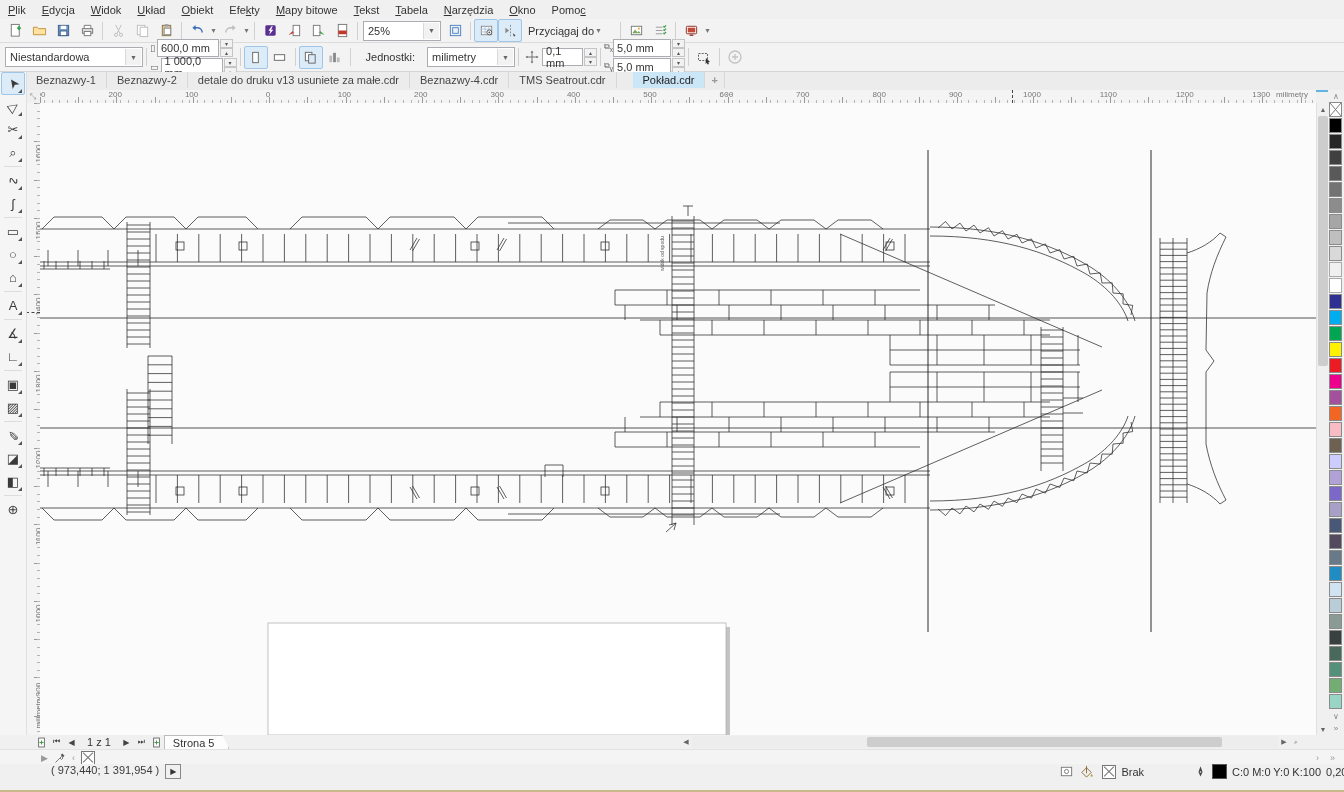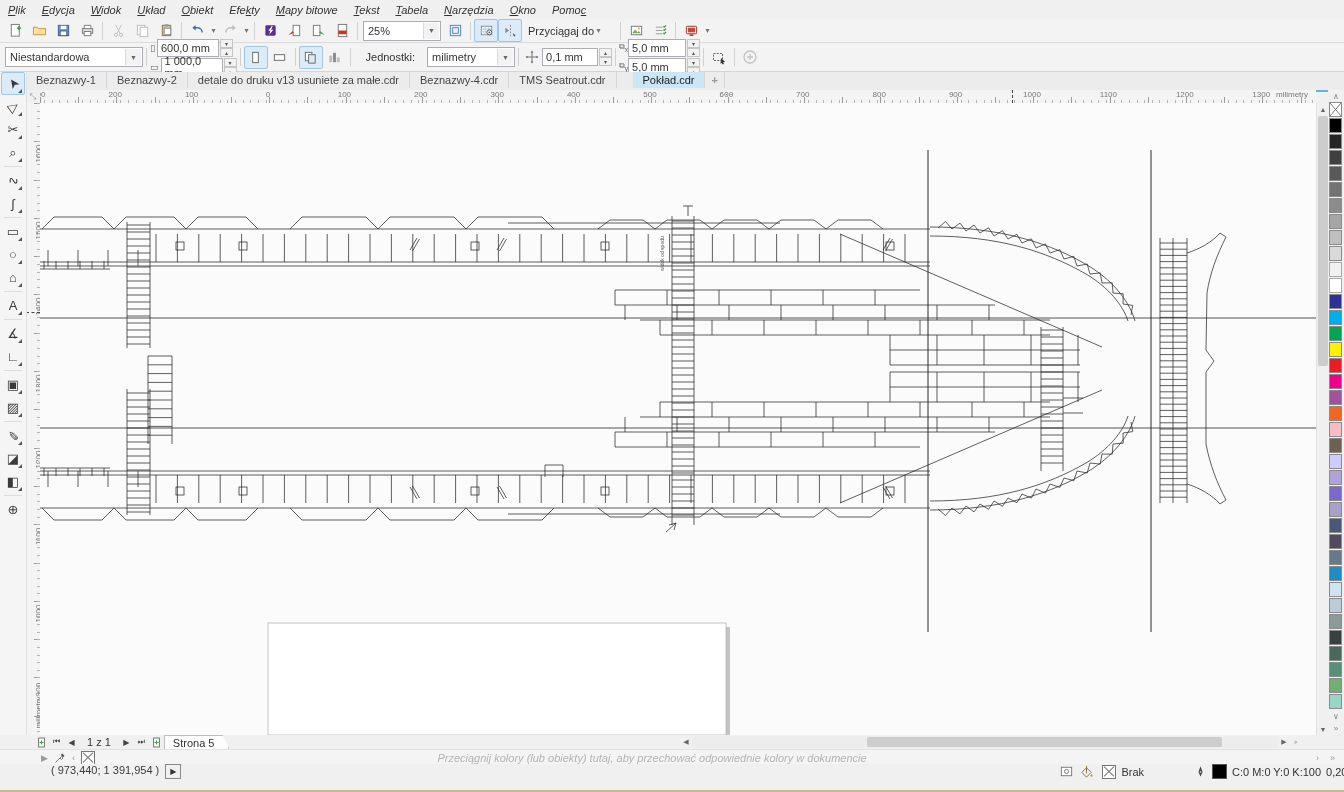--- a/index.html
+++ b/index.html
@@ -1,21 +1,21 @@
 <!DOCTYPE html>
 <html><head>
 <meta charset="utf-8">
 <style>
   html,body{margin:0;padding:0;width:1344px;height:792px;overflow:hidden;
     font-family:"Liberation Sans","DejaVu Sans",sans-serif;font-size:11px;color:#333;
     background:#f0f0f0;-webkit-font-smoothing:antialiased;}
   
   #menubar{position:absolute;left:0;top:0;width:1344px;height:19px;background:#f0f0f0;
     border-bottom:1px solid #e2e2e2;display:flex;align-items:center;}
-  .menu-item{padding:2px 8px;cursor:default;font-style:italic;}
+  .menu-item{padding:2px 8px;cursor:default;}
   .menu-item u{text-decoration:underline;}
   
   #toolbar{position:absolute;left:0;top:19px;width:1344px;height:24px;background:#f3f3f3;
     border-bottom:1px solid #dcdcdc;display:flex;align-items:center;padding-left:3px;box-sizing:border-box;}
   #propbar{position:absolute;left:0;top:43px;width:1344px;height:29px;background:#f3f3f3;
     border-bottom:1px solid #d5d5d5;display:flex;align-items:center;padding-left:5px;box-sizing:border-box;}
   .tb{width:22px;height:21px;display:flex;align-items:center;justify-content:center;border:1px solid transparent;border-radius:2px;}
   .tb.pressed{background:#dcebf8;border-color:#9fc5e8;}
   .dd{width:9px;height:21px;display:flex;align-items:center;justify-content:center;color:#777;font-size:8px;}
   .sep{width:1px;height:18px;background:#d0d0d0;margin:0 3px;}
@@ -309,21 +309,21 @@
     <span>milimetry</span>
     <span class="arr">▼</span>
   </div>
   <div class="sep"></div>
   <span style="margin:0 3px;">
     <svg class="ic" width="14" height="14" viewBox="0 0 16 16">
         <path d="M8 2v12M2 8h12" stroke="#666" fill="none"></path>
         <path d="M8 .5L6.5 3h3zM8 15.5L6.5 13h3zM.5 8L3 6.5v3zM15.5 8L13 6.5v3z" fill="#666"></path>
       </svg>
   </span>
-  <div class="spinbox" style="width:56px;">
+  <div class="spinbox" style="width:41px;">
     <span>0,1 mm</span>
   </div>
   <div class="spincol">
       <span>▴</span>
       <span>▾</span>
     </div>
   <div class="sep"></div>
   <div style="display:flex;flex-direction:column;gap:1px;">
     <div style="display:flex;align-items:center;">
       <span style="font-size:8px;color:#666;">⧉<sub>x</sub></span>
@@ -1005,21 +1005,20 @@
 <div id="trayrow">
   <span class="traybtn" style="margin-left:38px;">▶</span>
   <span class="traybtn">
     <svg class="ic" width="12" height="12" viewBox="0 0 16 16">
         <path d="M2 14l6-6M8 8l2-2 2 2-2 2z" stroke="#555" fill="none"></path>
         <path d="M11 2l3 3-2 2-3-3z" fill="#555"></path>
       </svg>
   </span>
   <span class="traybtn">‹</span>
   <span class="xswatch"></span>
-  <span id="trayhint">Przeciągnij kolory (lub obiekty) tutaj, aby przechować odpowiednie kolory w dokumencie</span>
   <span class="traybtn" style="position:absolute;right:22px;">›</span>
   <span class="traybtn" style="position:absolute;right:6px;">»</span>
 </div>
 <div id="statusbar">
   <span class="coords">( 973,440; 1 391,954 )</span>
   <span style="margin-left:6px;border:1px solid #888;width:14px;height:13px;display:inline-flex;align-items:center;justify-content:center;font-size:8px;color:#333;">▶</span>
   <div class="status-right">
     <span>
       <svg class="ic" width="15" height="15" viewBox="0 0 16 16">
           <rect x="2.5" y="3.5" width="11" height="9" fill="#fff" stroke="#777"></rect>

